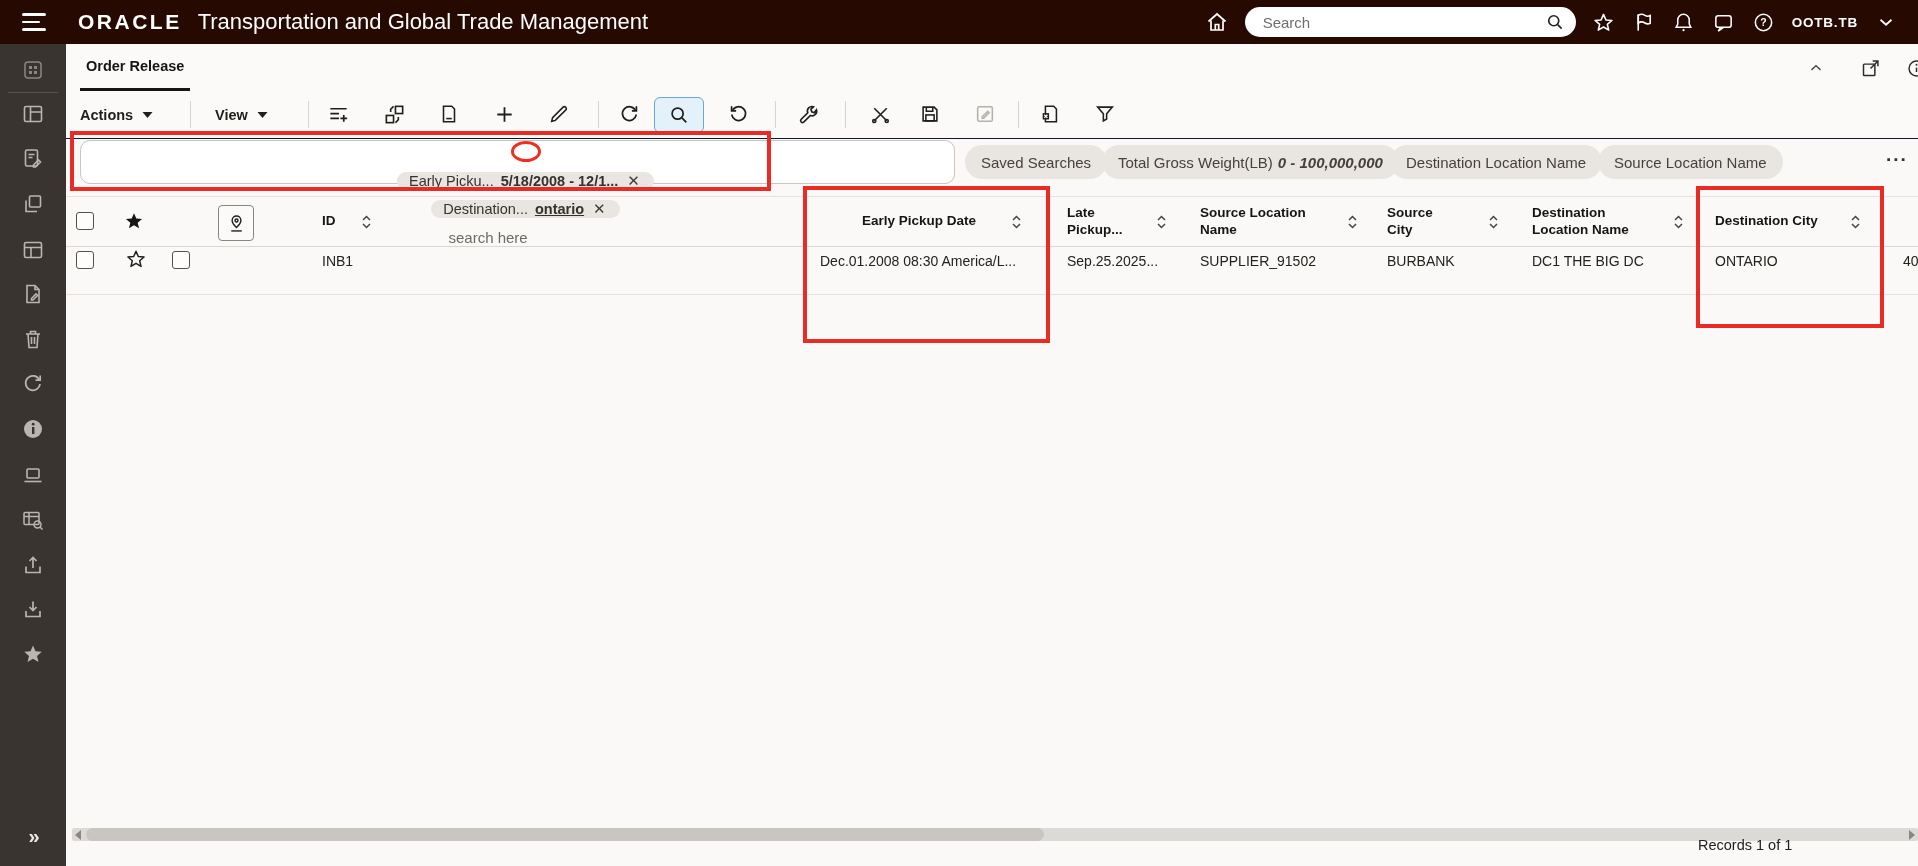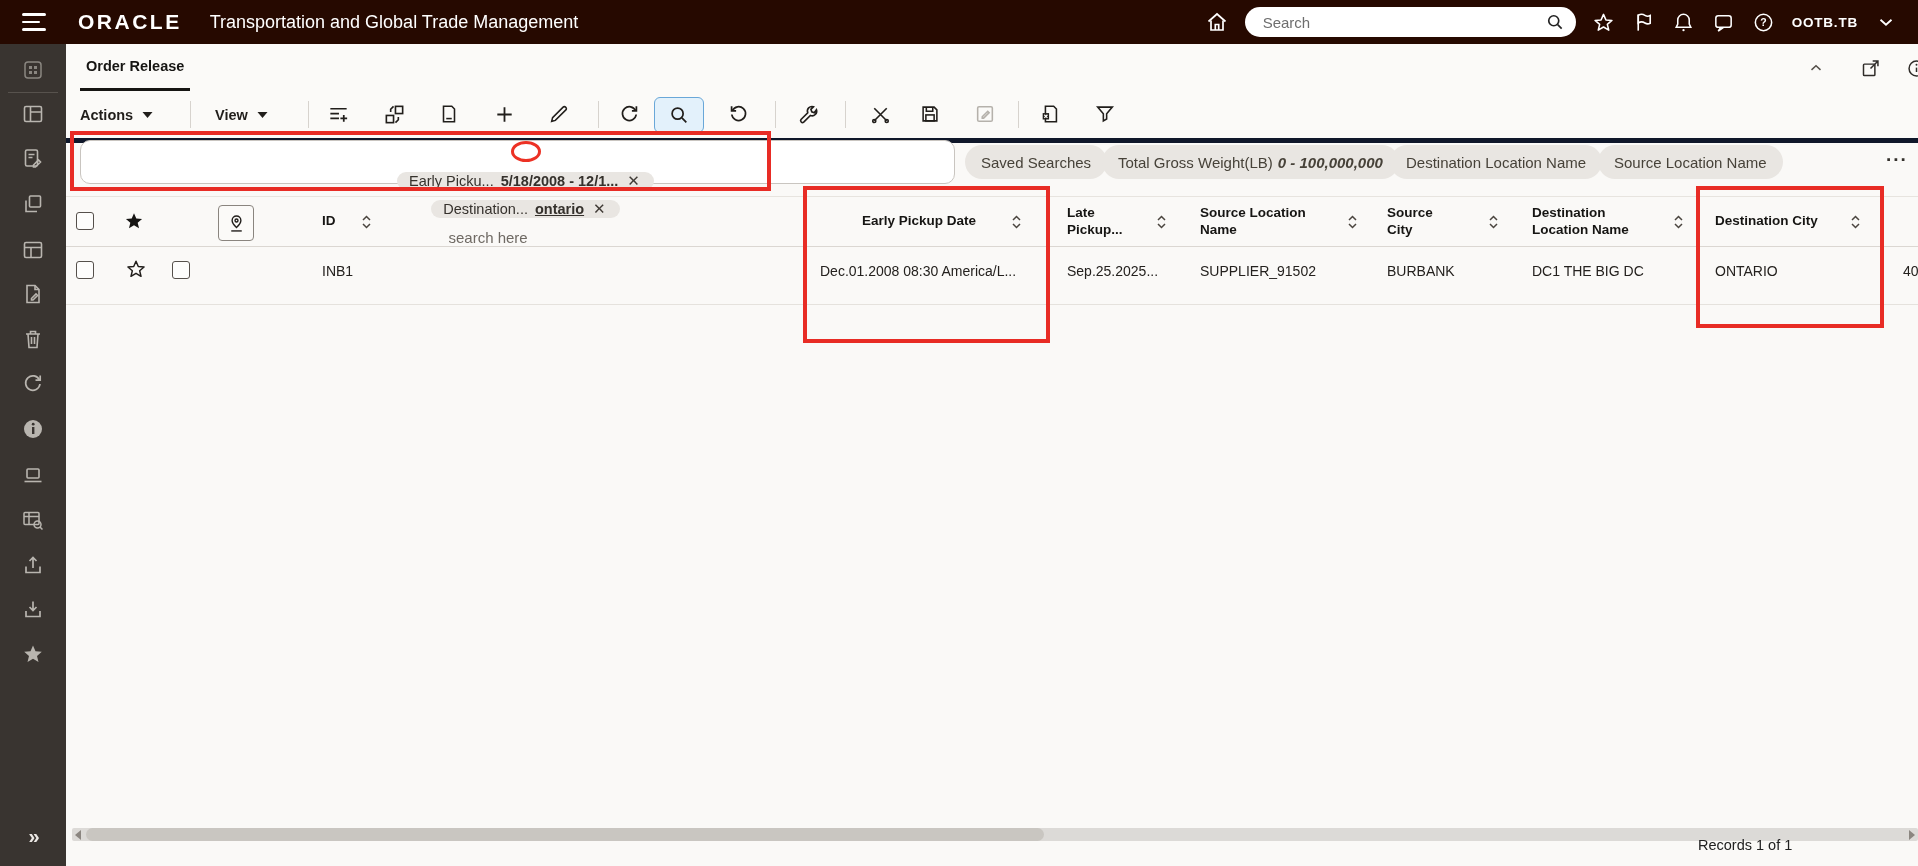--- a/index.html
+++ b/index.html
@@ -6,21 +6,21 @@
   .page{position:relative;width:1918px;height:866px;overflow:hidden;background:#faf9f7;
         font-family:"Liberation Sans","DejaVu Sans",sans-serif;color:#161513;}
 
   
   .topbar{position:absolute;left:0;top:0;width:1918px;height:44px;background:#260900;
           display:flex;align-items:center;color:#fff;}
   .hamburger{margin-left:22px;width:26px;height:26px;display:flex;flex-direction:column;justify-content:center;gap:5px;cursor:pointer;}
   .hamburger span{display:block;height:2.5px;background:#fff;border-radius:2px;}
   .hamburger span:nth-child(1){width:24px}.hamburger span:nth-child(2){width:18px}.hamburger span:nth-child(3){width:24px}
   .brand{margin-left:30px;font-size:21px;font-weight:bold;letter-spacing:2.5px;}
-  .apptitle{margin-left:28px;font-size:18px;font-weight:400;}
+  .apptitle{margin-left:16px;font-size:22px;font-weight:400;}
   .top-right{margin-left:auto;display:flex;align-items:center;gap:16px;padding-right:20px;}
   .top-ic{width:24px;height:24px;display:flex;align-items:center;justify-content:center;cursor:pointer;}
   .searchpill{width:305px;height:30px;background:#fff;border-radius:15px;display:flex;align-items:center;padding:0 10px 0 16px;text-decoration:underline;}
   .searchpill input{flex:1;border:none;outline:none;font-size:15px;color:#333;background:transparent;
       font-family:"Liberation Sans","DejaVu Sans",sans-serif;}
   .searchpill input::placeholder{color:#6e6e6e;}
   .account{font-size:13.5px;font-weight:bold;letter-spacing:.8px;cursor:pointer;}
 
   
   .sidebar{position:absolute;left:0;top:44px;width:66px;height:822px;background:#393430;}
@@ -29,21 +29,21 @@
   .side-expand{position:absolute;left:0;width:66px;text-align:center;color:#ece9e5;font-size:20px;font-weight:bold;letter-spacing:-2px;cursor:pointer;}
 
   
   .main{position:absolute;left:66px;top:44px;width:1852px;height:822px;background:#faf9f7;}
 
   .tabbar{position:absolute;left:0;top:0;width:1852px;height:47px;border-bottom:1px solid #dcd8d3;background:#fbfaf8;}
   .tab{position:absolute;left:14px;top:0;height:44px;display:flex;align-items:center;padding:0 6px;
        font-size:14.5px;font-weight:bold;border-bottom:3px solid #161513;cursor:pointer;}
   .tab-ic{position:absolute;top:12px;width:24px;height:24px;display:flex;align-items:center;justify-content:center;cursor:pointer;}
 
-  .toolbar{position:absolute;left:0;top:47px;width:1852px;height:47px;border-bottom:5px solid #0f172a;background:#fbfaf8;}
+  .toolbar{position:absolute;left:0;top:47px;width:1852px;height:47px;border-bottom:1px solid #0f172a;background:#fbfaf8;}
   .tbtn{position:absolute;top:7px;height:33px;display:flex;align-items:center;gap:9px;font-size:14.5px;font-weight:600;cursor:pointer;color:#211e1b;}
   .tbi{position:absolute;top:6px;width:40px;height:34px;display:flex;align-items:center;justify-content:center;cursor:pointer;}
   .tbi.active{background:#e3f1fb;border:1.5px solid #69a7d8;border-radius:6px;}
   .tbdiv{position:absolute;top:10px;width:1px;height:27px;background:#d7d3ce;}
 
   
   .filterrow{position:absolute;left:0;top:94px;width:1852px;height:58px;}
   .searchfield{position:absolute;left:14px;top:2px;width:875px;height:44px;background:#fff;
                border:1px solid #c9c5c0;border-radius:10px;display:flex;align-items:center;padding-left:16px;gap:10px;box-sizing:border-box;flex-direction:column;}
   .redoval{width:24px;height:15px;border:3.5px solid #ec3124;border-radius:50%;flex:0 0 auto;}
@@ -55,21 +55,21 @@
   .searchfield input::placeholder{color:#6f6a64;}
   .qchip{position:absolute;top:7px;height:34px;background:#e9e6e2;border-radius:17px;display:flex;align-items:center;
          padding:0 16px;font-size:15px;color:#474239;white-space:nowrap;cursor:pointer;}
   .qchip b{margin-left:5px;font-style:italic;}
   .overflow-dots{position:absolute;top:6px;left:1820px;font-size:19px;font-weight:bold;color:#33302b;letter-spacing:2px;cursor:pointer;}
 
   
   .thead{position:absolute;left:0;top:152px;width:1852px;height:49px;border-top:1px solid #e7e4df;border-bottom:1px solid #dbd7d2;}
   .hc{position:absolute;top:0;height:49px;display:flex;align-items:center;justify-content:space-between;
       font-weight:bold;font-size:13.5px;color:#161513;line-height:1.25;}
-  .trow{position:absolute;left:0;top:193px;width:1852px;height:67px;border-bottom:1px solid #e5e2dd;cursor:pointer;}
+  .trow{position:absolute;left:0;top:183px;width:1852px;height:67px;border-bottom:1px solid #e5e2dd;cursor:pointer;}
   .rc{position:absolute;top:0;height:67px;display:flex;align-items:center;font-size:14px;color:#24211e;white-space:nowrap;}
   .cb{position:absolute;width:18px;height:18px;border:1.5px solid #55504b;border-radius:3px;background:#fdfdfc;box-sizing:border-box;cursor:pointer;}
   .iconbtn{position:absolute;width:34px;height:34px;border:1px solid #8a857f;border-radius:4px;display:flex;align-items:center;justify-content:center;background:#fbfaf8;cursor:pointer;}
 
   
   .ann{position:absolute;border:4px solid #e82c25;pointer-events:none;z-index:50;}
 
   
   .hscroll-track{position:absolute;left:72px;top:828px;width:1846px;height:13px;background:#dcdad7;border-radius:2px;cursor:pointer;}
   .hscroll-thumb{position:absolute;left:14px;top:0;width:958px;height:13px;background:#c9c6c1;border-radius:7px;cursor:grab;}

